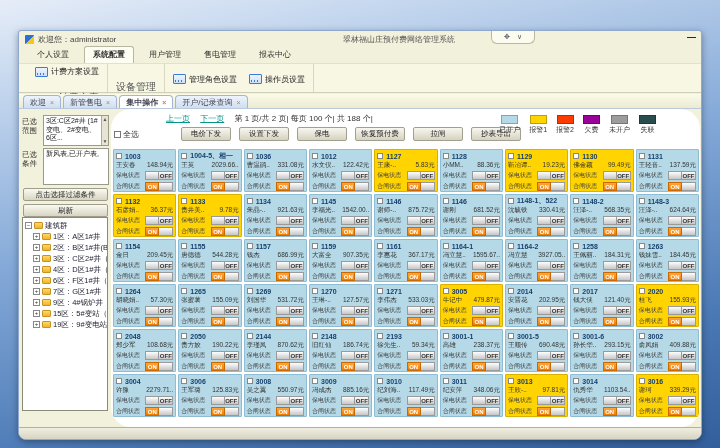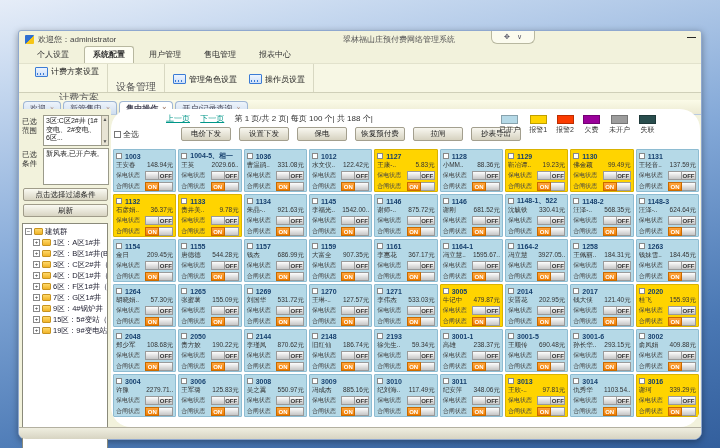--- a/index.html
+++ b/index.html
@@ -25,37 +25,37 @@
        border-bottom:1px solid #cfcfb8;display:flex;padding-left:8px;}
   .rgroup{display:flex;flex-direction:column;border-right:1px solid #d8d8c2;padding:2px 8px 0;}
   .rbuttons{display:flex;gap:12px;flex:1;align-items:center;}
   .rbtn{display:flex;align-items:center;gap:3px;font-size:8px;color:#222;cursor:default;}
   .ricon{width:13px;height:10px;border:1px solid #3a7bd5;background:linear-gradient(#ecf4ff,#cfe0f8);border-radius:1px;position:relative;flex:none;}
   .ricon::after{content:"";position:absolute;left:1px;right:1px;bottom:1px;height:2px;
        background:repeating-linear-gradient(90deg,#3a7bd5 0 1px,transparent 1px 3px);}
   .rglabel{text-align:right;font-size:10px;color:#555;padding:2px 0 1px;margin-top:12px;}
   
   .tabstrip{position:absolute;left:0;top:63px;right:0;height:15px;display:flex;align-items:flex-end;padding-left:4px;gap:2px;
-       background:linear-gradient(#fbfbe8,#ecead2);border-bottom:1px solid #b9cadf;margin-top:6px;}
+       background:linear-gradient(#fbfbe8,#ecead2);border-bottom:1px solid #b9cadf;}
   .dtab{display:flex;align-items:center;gap:4px;padding:0 6px;font-size:8px;color:#445;height:13px;
        background:linear-gradient(#eef4fb,#cfdef0);border:1px solid #9fb6d4;border-bottom:none;border-radius:4px 4px 0 0;}
   .dtab.sel{background:#fff;font-weight:bold;}
   .tclose{color:#a87;font-size:7px;}
   
   .sidebar{position:absolute;left:0;top:78px;width:92px;bottom:12px;background:#f2f2dc;padding:6px 2px 0 3px;}
   .srow{display:flex;gap:2px;margin-bottom:2px;}
   .slabel{width:19px;font-size:7.5px;color:#333;line-height:9px;padding-top:2px;flex:none;}
   .sbox{flex:1;background:#fff;border:1px solid #9a9a8a;font-size:7px;color:#222;padding:1px 9px 1px 2px;position:relative;line-height:8.5px;overflow:hidden;}
   .sbox.range{height:31px;}
   .sbox.cond{height:37px;}
   .sscroll{position:absolute;right:0;top:0;bottom:0;width:7px;background:#e8e4d4;border-left:1px solid #b0ab98;
        font-size:5px;color:#555;text-align:center;line-height:7px;display:flex;flex-direction:column;justify-content:space-between;}
   .sbtn{display:block;width:85px;margin:3px auto 0;height:13px;background:linear-gradient(#fafaf2,#d8d4c2);
        border:1px solid #a09c8a;border-radius:2px;font-size:7.5px;color:#222;text-align:center;line-height:12px;}
-  .tree{margin-top:6px;width:86px;height:226px;background:#fff;border:1px solid #8a8a7a;overflow:hidden;padding:2px 0 0 2px;}
+  .tree{margin-top:0;width:86px;height:194px;background:#fff;border:1px solid #8a8a7a;overflow:hidden;padding:2px 0 0 2px;}
   .titem{display:flex;align-items:center;gap:2px;height:11px;font-size:7.5px;color:#223;white-space:nowrap;overflow:hidden;}
   .titem.child{padding-left:8px;}
   .texp{width:7px;height:7px;border:1px solid #888;background:#fff;font-size:6px;line-height:5px;text-align:center;color:#333;flex:none;}
   .tfolder{width:9px;height:7px;background:linear-gradient(#ffd96a,#f0b429);border:1px solid #c8941f;border-radius:1px;flex:none;}
   
   .content{position:absolute;left:92px;top:78px;right:1px;bottom:12px;background:#fff;overflow:hidden;border-radius:20px;}
   .pager{position:absolute;left:55px;top:4px;font-size:8px;color:#333;white-space:nowrap;}
   .pager .lnk{color:#009688;text-decoration:underline;margin-right:8px;}
   .toolbar{position:absolute;left:3px;top:18px;display:flex;align-items:center;gap:8px;}
   .selall{display:flex;align-items:center;gap:2px;font-size:8px;color:#333;margin-right:2px;}

